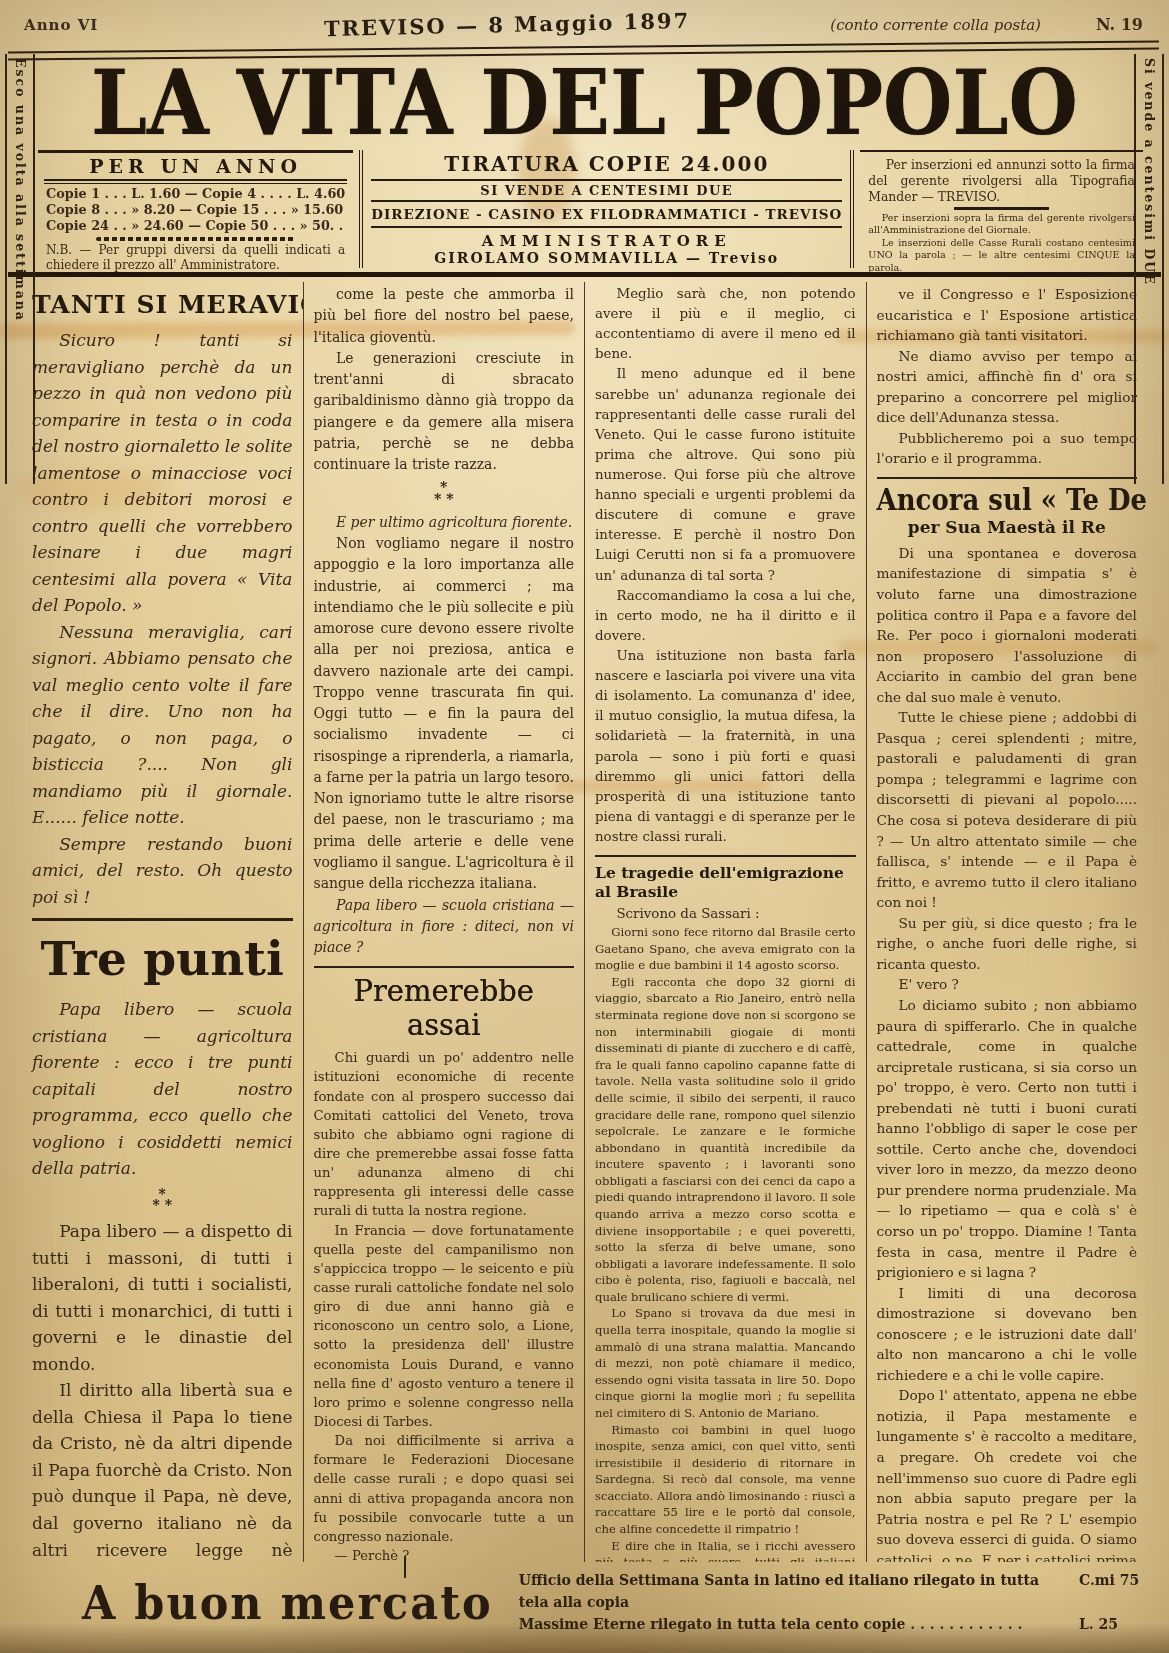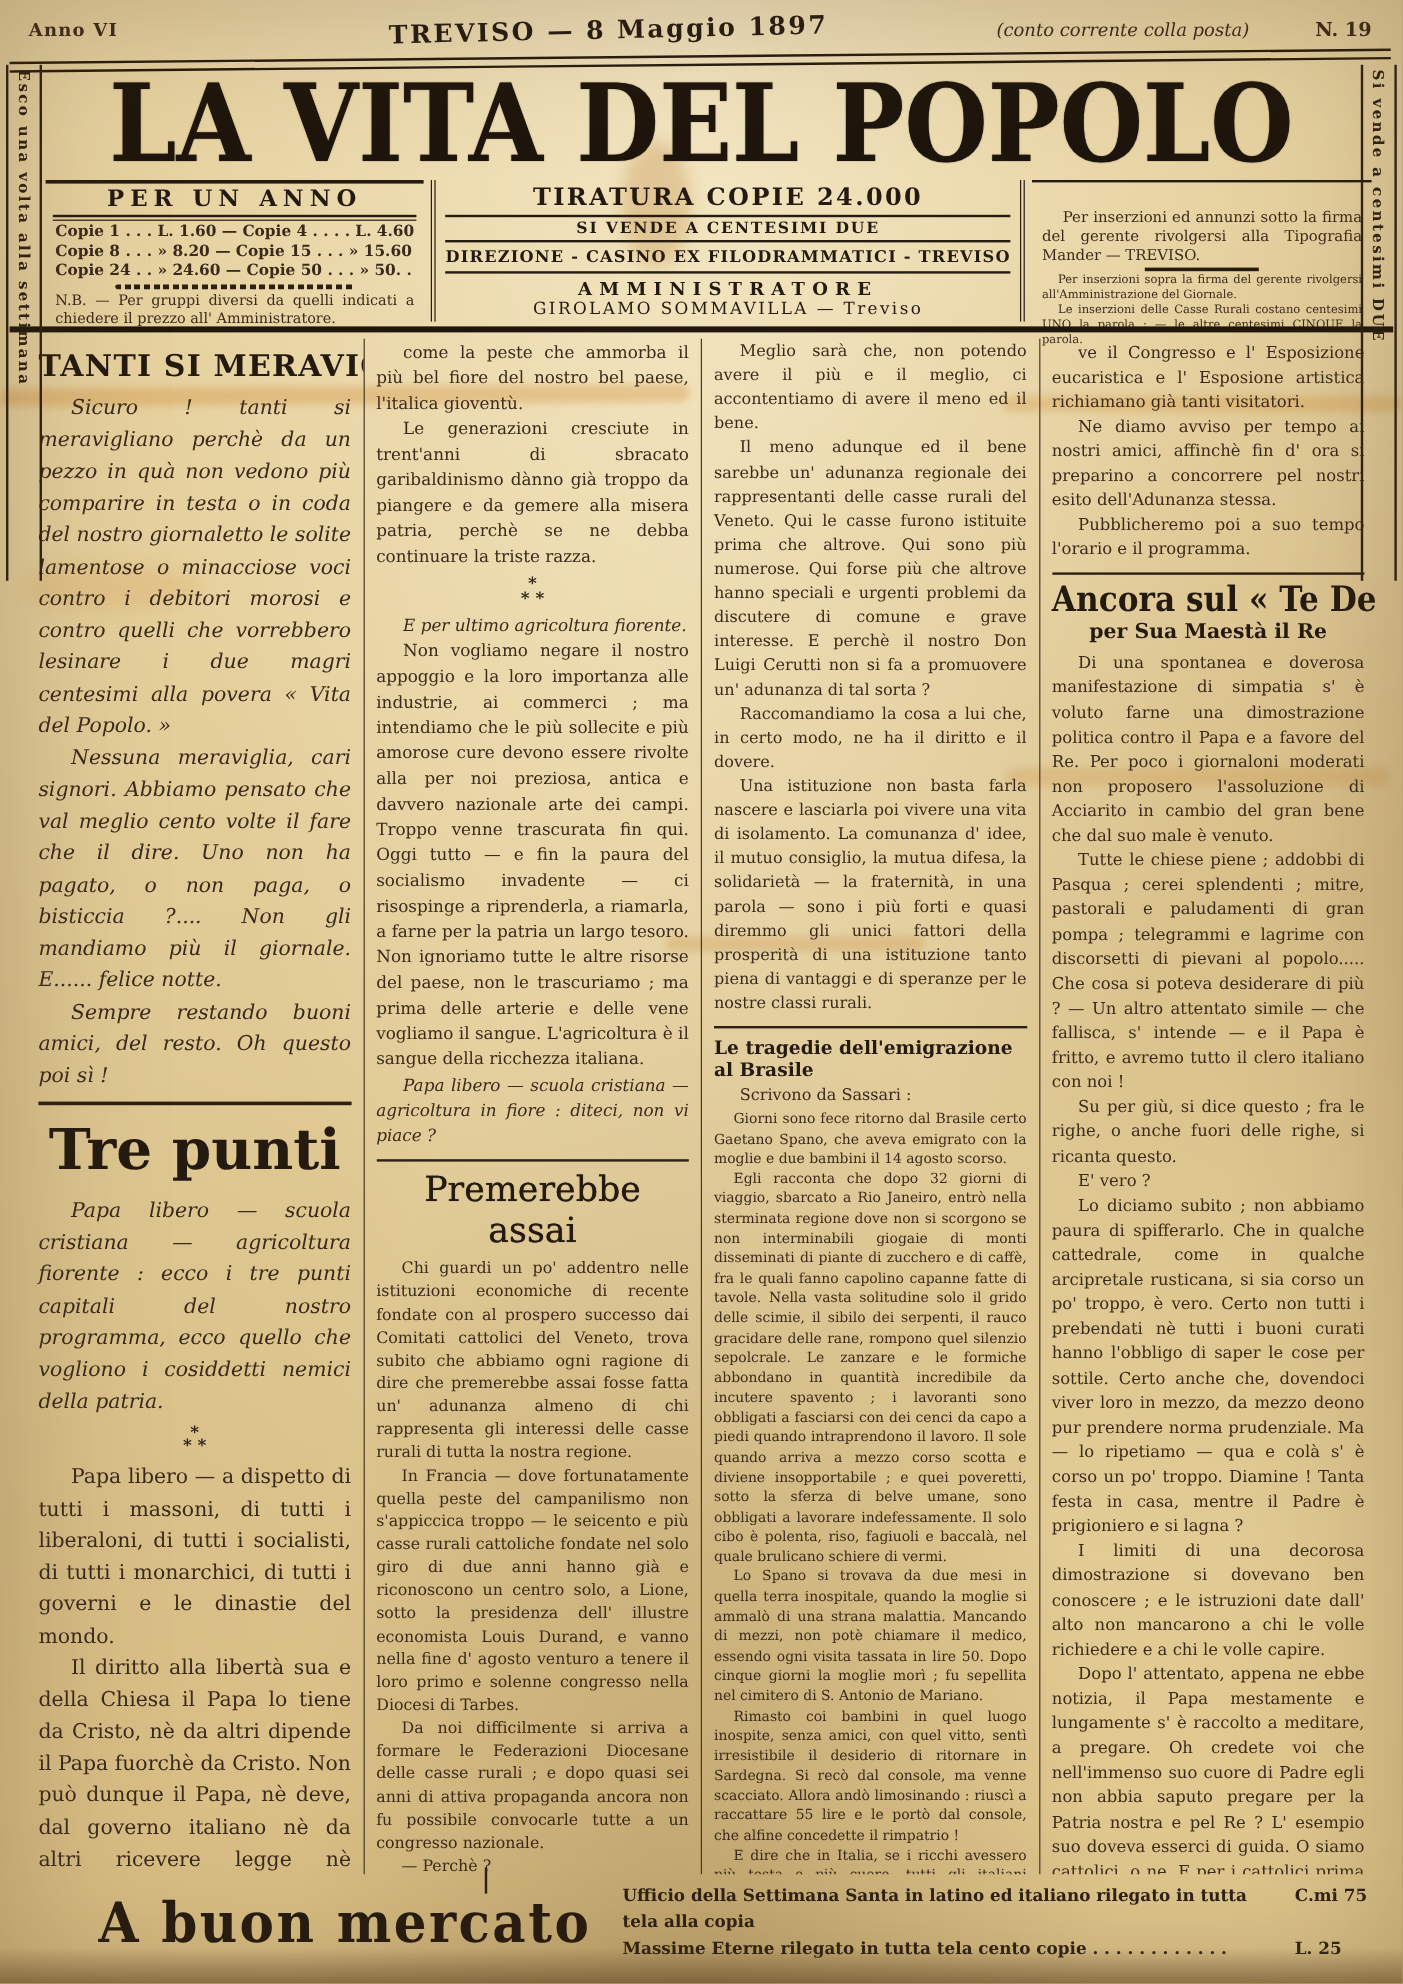--- a/index.html
+++ b/index.html
@@ -55,24 +55,24 @@
   .price-lines{border-bottom:none;padding:2px 2px 1px;font-size:12.8px;font-weight:bold;line-height:1.25;border-top:1px solid #261b10;margin-top:2px;white-space:nowrap;}
   .squiggle{height:4px;margin:2px auto 2px;width:200px;
     background:repeating-linear-gradient(90deg,#2c2014 0 5px,transparent 5px 8px);border-radius:2px;}
   .nb{font-size:12px;line-height:1.25;text-align:justify;padding:0 2px;}
   .centerbox{flex:1;border-left:4px double #261b10;border-right:4px double #261b10;padding:0 8px;margin:0 6px;}
   .cb-row{text-align:center;border-bottom:2px solid #261b10;white-space:nowrap;color:#241a10;}
   .cb-tiratura{font-size:20px;font-weight:bold;letter-spacing:2px;padding:2px 0 3px;}
   .cb-vende{font-size:13px;font-weight:bold;letter-spacing:1.5px;padding:2px 0;}
   .cb-direzione{font-size:13.5px;font-weight:bold;letter-spacing:1px;padding:4px 0;}
   .cb-ammin{font-size:15px;font-weight:bold;letter-spacing:6px;border-bottom:none;padding-top:4px;}
-  .cb-amminname{font-size:14px;font-weight:normal;letter-spacing:2px;border-bottom:none;}
+  .cb-amminname{font-size:14px;font-weight:bold;letter-spacing:2px;border-bottom:none;}
   .inserzioni{width:350px;border-top:2px solid #261b10;padding:1px 8px 0;}
   .ins-title{text-align:center;font-weight:bold;font-size:18px;letter-spacing:3px;border-bottom:3px solid #261b10;padding:1px 0 2px;color:#241a10;}
-  .ins-p1{font-size:12.4px;line-height:1.28;text-align:justify;margin-top:20px;text-indent:1.4em;}
+  .ins-p1{font-size:12.4px;line-height:1.28;text-align:justify;margin-top:4px;text-indent:1.4em;}
   .ins-rule{width:95px;height:3px;background:#261b10;margin:2px auto;}
   .ins-small{font-size:9.6px;line-height:1.3;text-align:justify;text-indent:1.4em;}
 
   .thick-rule{position:absolute;top:272px;left:8px;right:8px;height:5px;background:#20160e;z-index:2;}
 
   
   .columns{position:absolute;top:282px;left:22px;right:22px;height:1280px;display:flex;overflow:hidden;z-index:1;}
   .col{flex:1 1 0;padding:2px 10px 0;overflow:hidden;box-sizing:border-box;}
   .col + .col{border-left:1px solid #4a3827;}
   p{margin:0;text-indent:1.6em;text-align:justify;}
@@ -211,21 +211,21 @@
       <p class="bras">Giorni sono fece ritorno dal Brasile certo Gaetano Spano, che aveva emigrato con la moglie e due bambini il 14 agosto scorso.</p>
       <p class="bras">Egli racconta che dopo 32 giorni di viaggio, sbarcato a Rio Janeiro, entrò nella sterminata regione dove non si scorgono se non interminabili giogaie di monti disseminati di piante di zucchero e di caffè, fra le quali fanno capolino capanne fatte di tavole. Nella vasta solitudine solo il grido delle scimie, il sibilo dei serpenti, il rauco gracidare delle rane, rompono quel silenzio sepolcrale. Le zanzare e le formiche abbondano in quantità incredibile da incutere spavento ; i lavoranti sono obbligati a fasciarsi con dei cenci da capo a piedi quando intraprendono il lavoro. Il sole quando arriva a mezzo corso scotta e diviene insopportabile ; e quei poveretti, sotto la sferza di belve umane, sono obbligati a lavorare indefessamente. Il solo cibo è polenta, riso, fagiuoli e baccalà, nel quale brulicano schiere di vermi.</p>
       <p class="bras">Lo Spano si trovava da due mesi in quella terra inospitale, quando la moglie si ammalò di una strana malattia. Mancando di mezzi, non potè chiamare il medico, essendo ogni visita tassata in lire 50. Dopo cinque giorni la moglie morì ; fu sepellita nel cimitero di S. Antonio de Mariano.</p>
       <p class="bras">Rimasto coi bambini in quel luogo inospite, senza amici, con quel vitto, sentì irresistibile il desiderio di ritornare in Sardegna. Si recò dal console, ma venne scacciato. Allora andò limosinando : riuscì a raccattare 55 lire e le portò dal console, che alfine concedette il rimpatrio !</p>
       <p class="bras">E dire che in Italia, se i ricchi avessero più testa e più cuore, tutti gli italiani potrebbero restare e viverci comodamente !</p>
 
     </div>
 
     <div class="col col4">
       <p>ve il Congresso e l' Esposizione eucaristica e l' Esposione artistica richiamano già tanti visitatori.</p>
-      <p>Ne diamo avviso per tempo ai nostri amici, affinchè fin d' ora si preparino a concorrere pel nostri esito dell'Adunanza stessa.</p>
+      <p>Ne diamo avviso per tempo ai nostri amici, affinchè fin d' ora si preparino a concorrere pel miglior dice dell'Adunanza stessa.</p>
       <p>Pubblicheremo poi a suo tempo l'orario e il programma.</p>
       <div class="sec-rule"></div>
       <h2 class="h-tedeum">Ancora sul « Te Deum »</h2>
       <div class="h-tedeum-sub">per Sua Maestà il Re</div>
       <p>Di una spontanea e doverosa manifestazione di simpatia s' è voluto farne una dimostrazione politica contro il Papa e a favore del Re. Per poco i giornaloni moderati non proposero l'assoluzione di Acciarito in cambio del gran bene che dal suo male è venuto.</p>
       <p>Tutte le chiese piene ; addobbi di Pasqua ; cerei splendenti ; mitre, pastorali e paludamenti di gran pompa ; telegrammi e lagrime con discorsetti di pievani al popolo..... Che cosa si poteva desiderare di più ? — Un altro attentato simile — che fallisca, s' intende — e il Papa è fritto, e avremo tutto il clero italiano con noi !</p>
       <p>Su per giù, si dice questo ; fra le righe, o anche fuori delle righe, si ricanta questo.</p>
       <p>E' vero ?</p>
       <p>Lo diciamo subito ; non abbiamo paura di spifferarlo. Che in qualche cattedrale, come in qualche arcipretale rusticana, si sia corso un po' troppo, è vero. Certo non tutti i prebendati nè tutti i buoni curati hanno l'obbligo di saper le cose per sottile. Certo anche che, dovendoci viver loro in mezzo, da mezzo deono pur prendere norma prudenziale. Ma — lo ripetiamo — qua e colà s' è corso un po' troppo. Diamine ! Tanta festa in casa, mentre il Padre è prigioniero e si lagna ?</p>
       <p>I limiti di una decorosa dimostrazione si dovevano ben conoscere ; e le istruzioni date dall' alto non mancarono a chi le volle richiedere e a chi le volle capire.</p>

